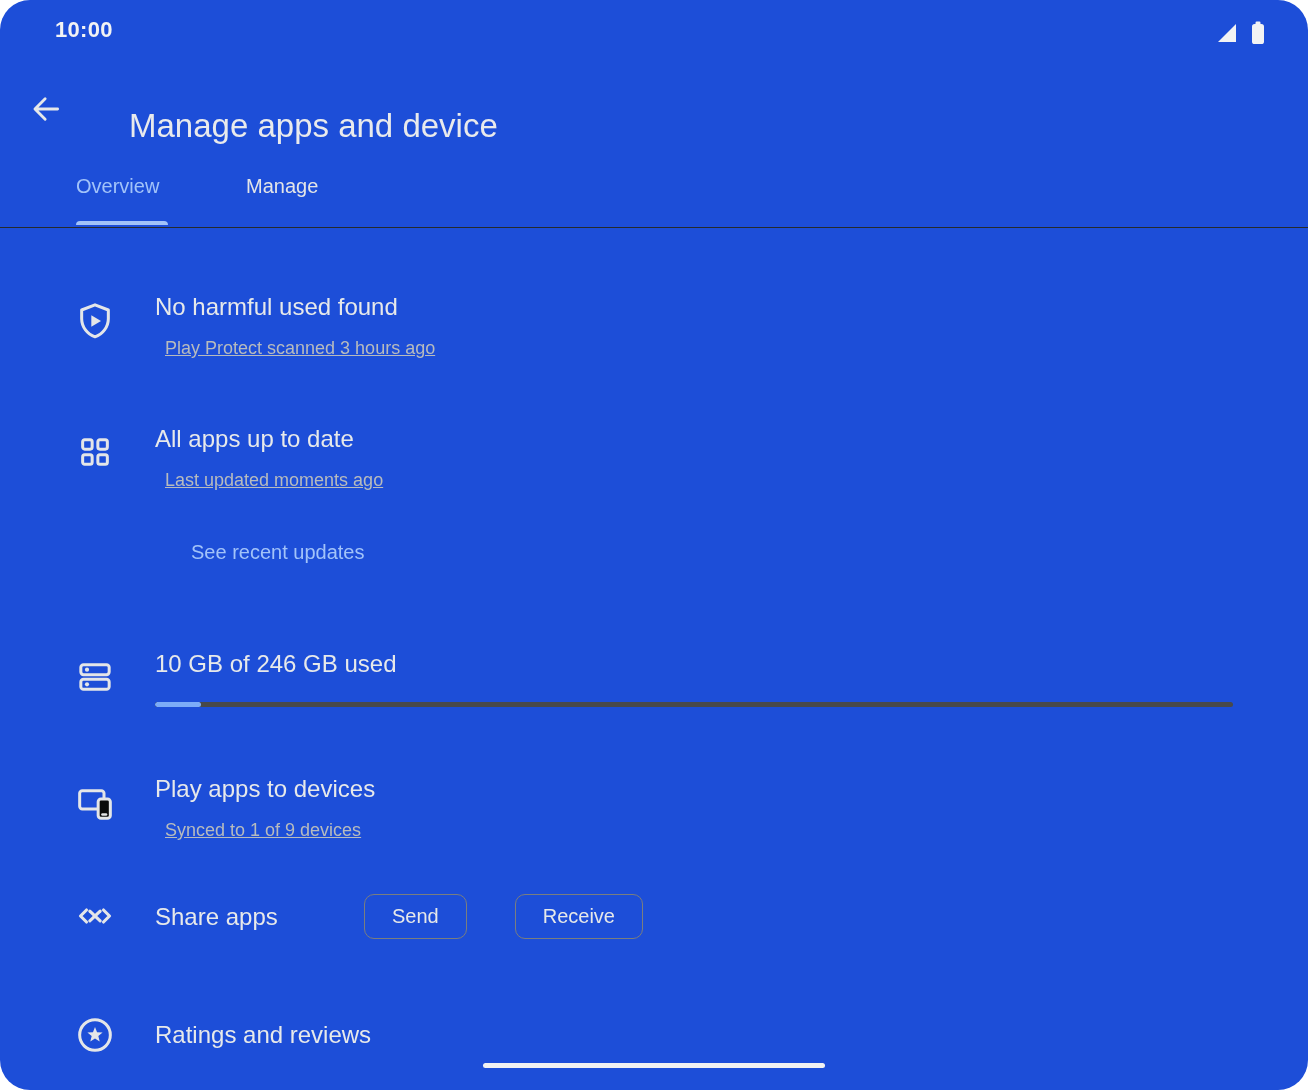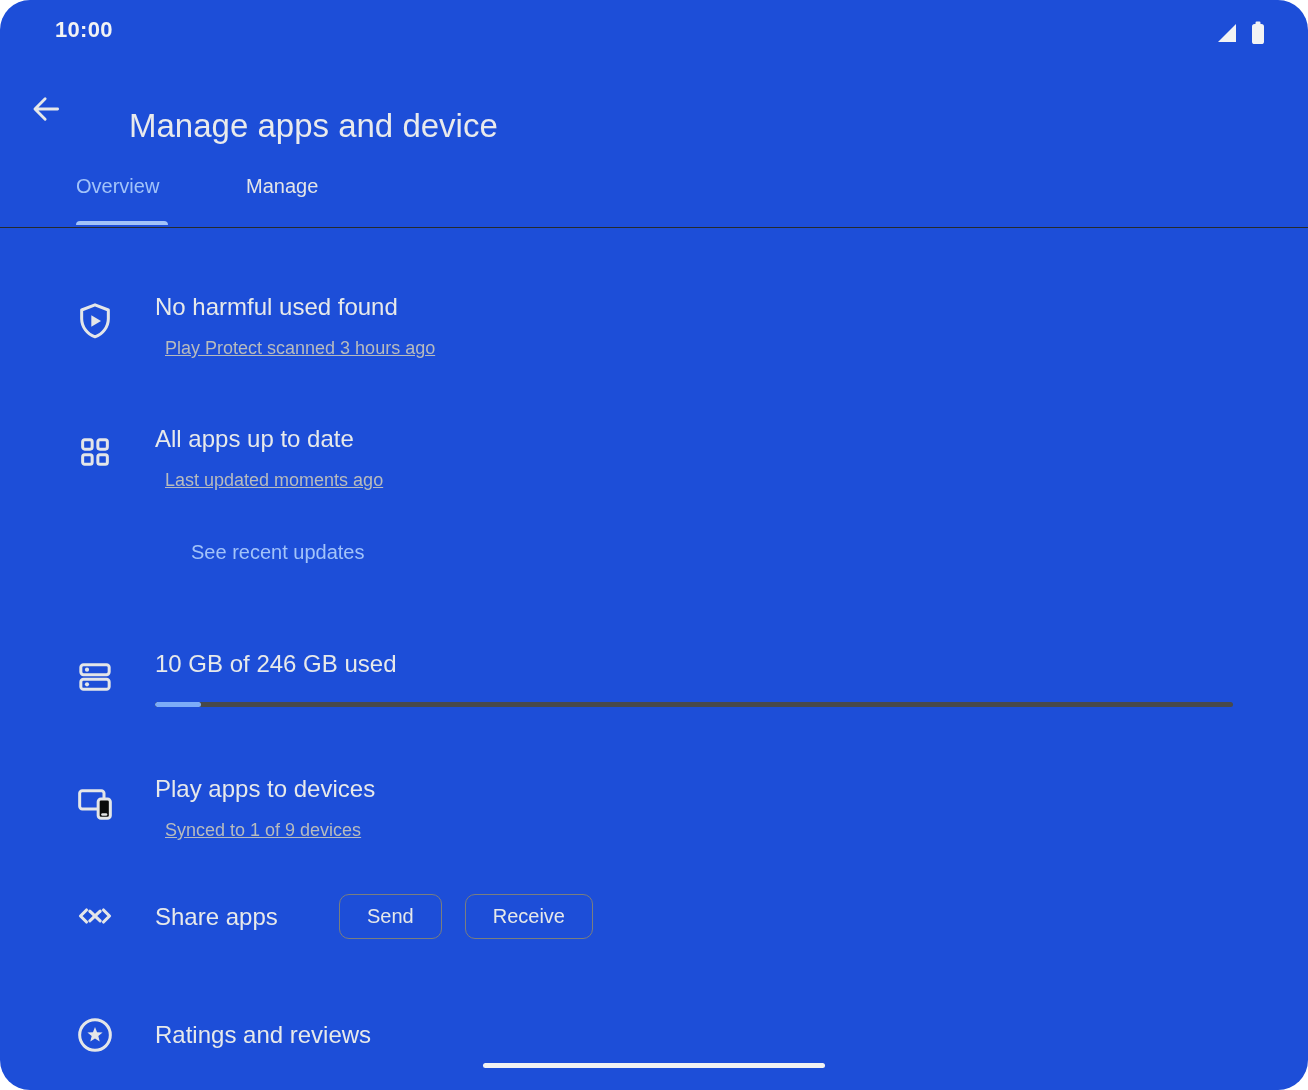--- a/index.html
+++ b/index.html
@@ -24,21 +24,21 @@
   .row-icon{left:73px;width:44px;height:44px;display:flex;align-items:center;justify-content:center;}
   .item-title{left:155px;font-size:24px;line-height:32px;font-weight:400;color:#e7e9ea;}
   .item-sub{left:165px;font-size:18px;line-height:28px;font-weight:400;color:#b7bbbe;text-decoration:underline;}
   .item-link{left:155px;font-size:20px;line-height:28px;font-weight:500;color:#a2c3f9;cursor:pointer;background:none;border:none;padding:0;margin-left:36px;}
   
   .progress-track{left:155px;top:702px;width:1078px;height:5px;border-radius:3px;background:#48494b;overflow:hidden;}
   .progress-fill{height:100%;width:4.3%;background:#7cacf8;border-radius:3px;}
   
   .share-buttons{left:339px;top:894px;display:flex;gap:23px;}
   .pill-btn{height:45px;border:1px solid #7a7e7f;border-radius:10px;background:transparent;
-    color:#e6e8e9;font-size:20px;font-family:inherit;padding:0 27px;line-height:43px;cursor:pointer;}
+    color:#e6e8e9;font-size:20px;font-family:inherit;padding:0 27px;line-height:43px;cursor:pointer;margin-left:25px;}
   
   .gesture-bar{left:50%;transform:translateX(-50%);bottom:22px;width:342px;height:5px;border-radius:3px;background:#f1f2f2;cursor:grab;}
 </style>
 </head>
 <body>
 
 <div class="screen">
 
   <div class="abs time">10:00</div>
   <div class="abs status-icons">

